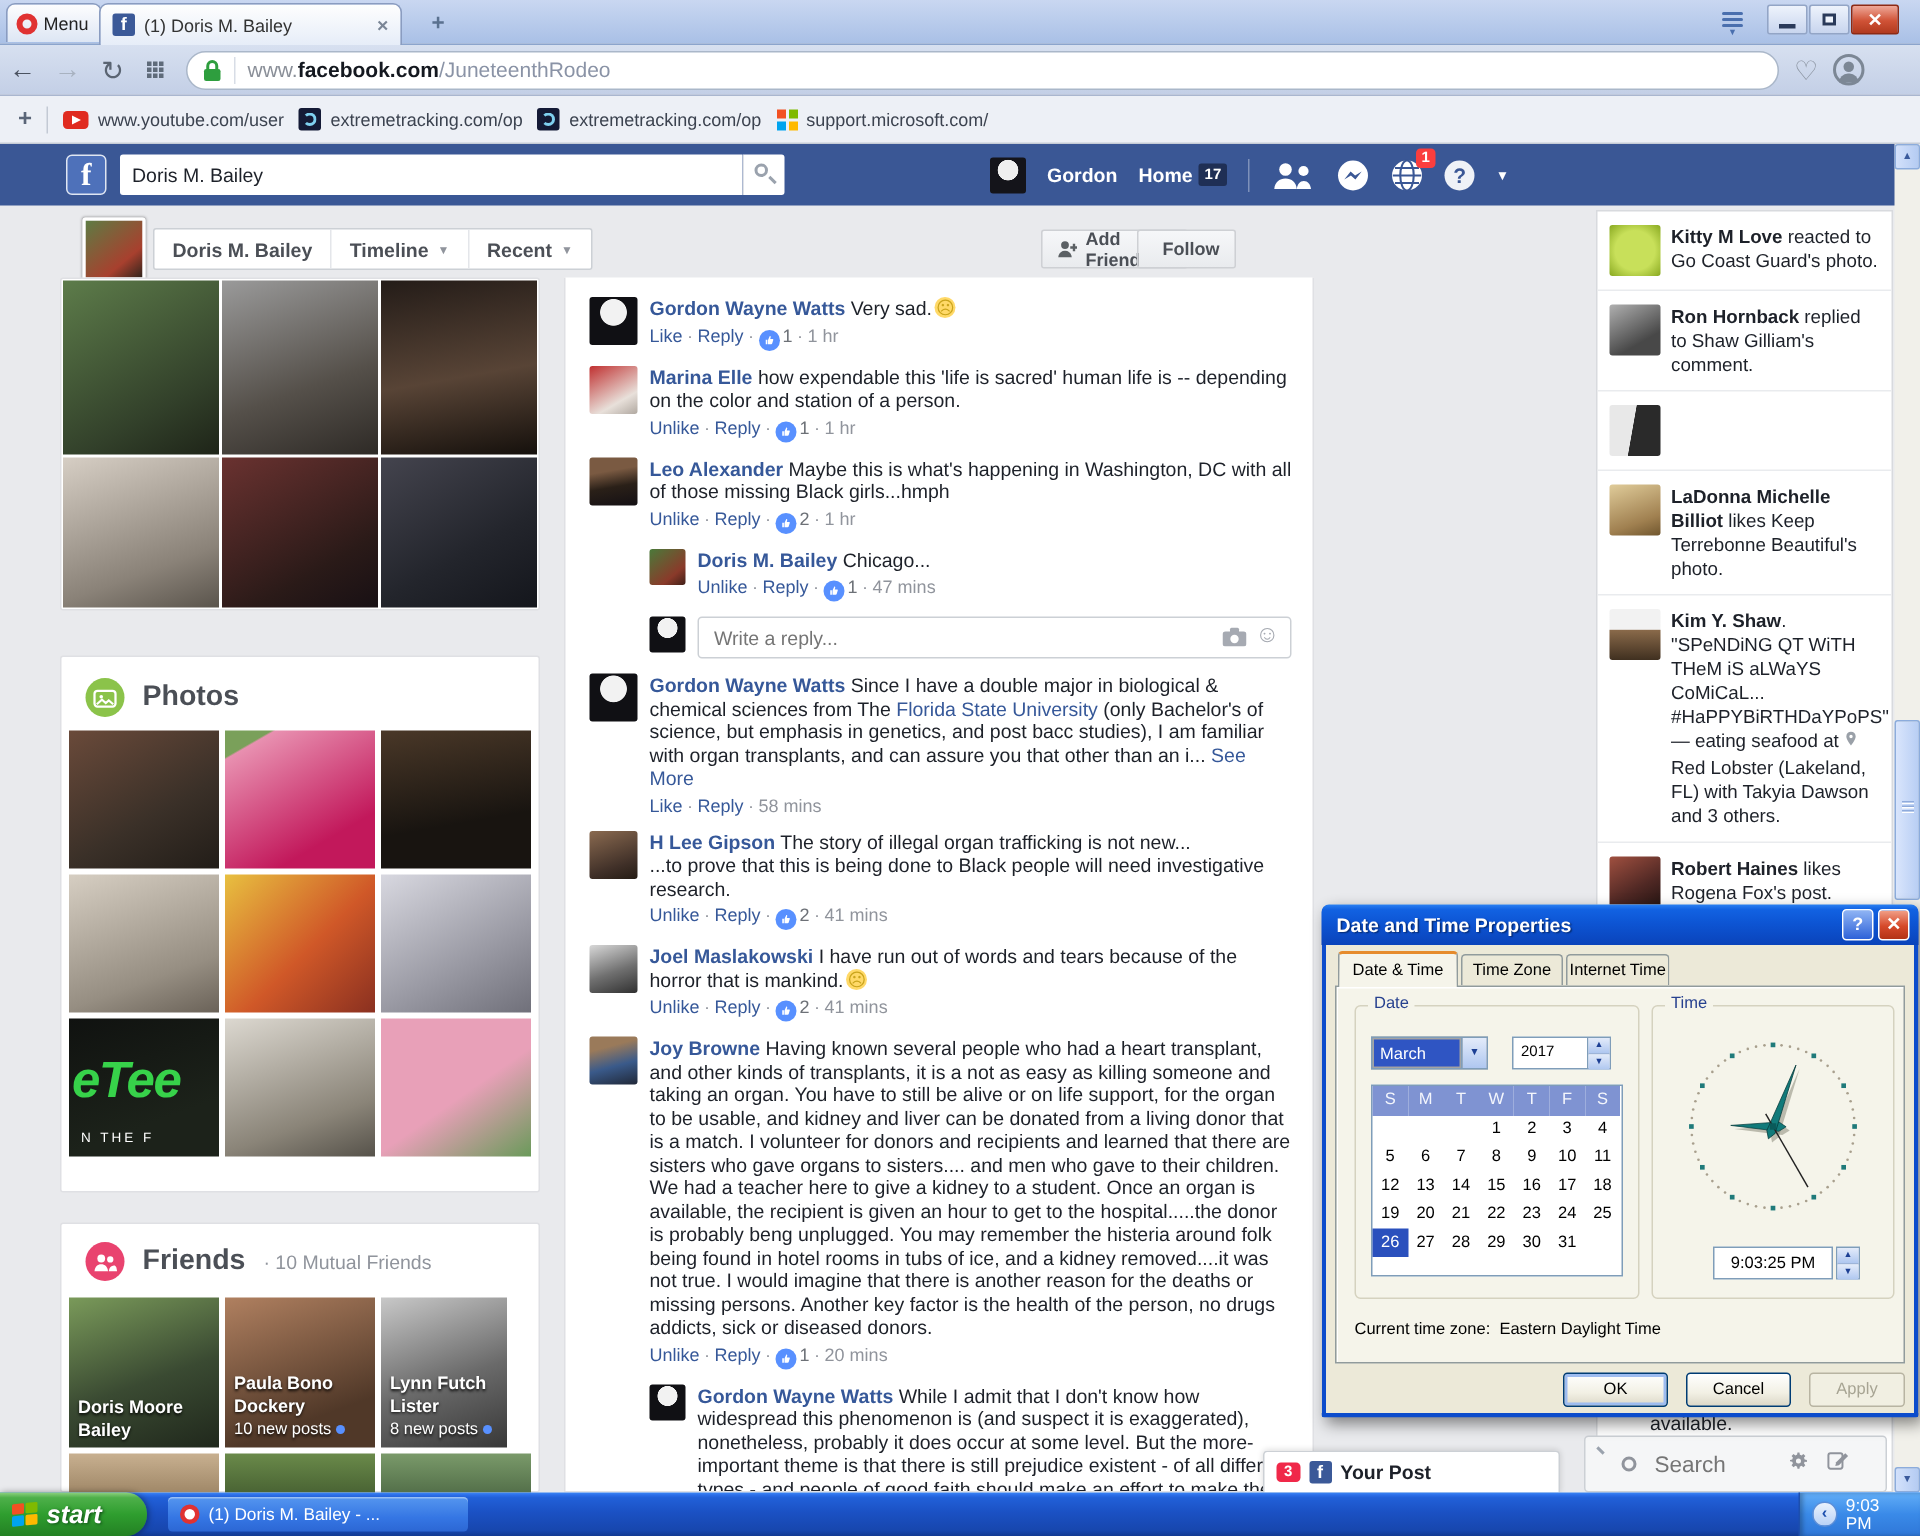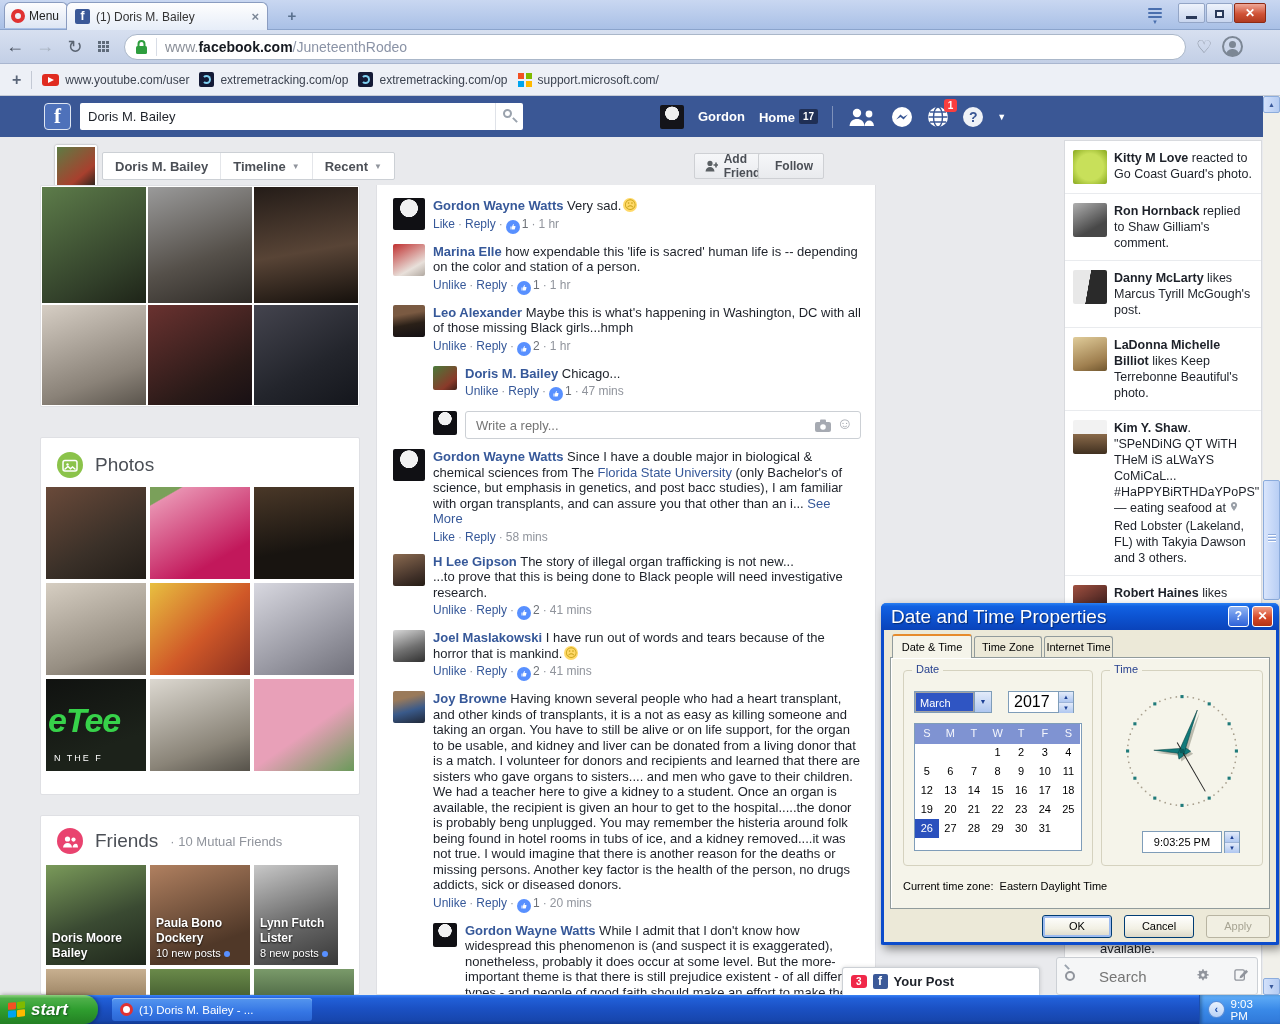--- a/index.html
+++ b/index.html
@@ -77,21 +77,21 @@
   #profnav .seg{display:flex;align-items:center;padding:0 12px;font-size:13px;font-weight:bold;color:#4b4f56;border-right:1px solid #e4e6ea;cursor:pointer;gap:6px}
   #profnav .seg:last-child{border-right:none}
   .seg .caret{color:#90949c;font-size:8px}
   .fb-btn{top:153px;height:26px;background:linear-gradient(#f6f7f9,#e9ebee);border:1px solid #ced0d4;border-radius:2px;display:flex;align-items:center;gap:6px;padding:0 10px;font-size:12px;font-weight:bold;color:#4b4f56;cursor:pointer}
 
   
   .card{background:#fff;border:1px solid #dfe0e4;border-radius:2px}
   .ph{position:absolute;cursor:pointer}
   .card-hd{display:flex;align-items:center;gap:12px;padding:14px 16px 8px}
   .card-ico{width:26px;height:26px;border-radius:50%;display:flex;align-items:center;justify-content:center}
-  .card-title{font-size:19px;color:#4b4f56;font-weight:normal}
+  .card-title{font-size:19px;color:#4b4f56;font-weight:bold}
   .card-sub{font-size:13px;color:#90949c;font-weight:normal}
   .friend-cell{position:absolute;cursor:pointer;overflow:hidden}
   .friend-name{position:absolute;left:6px;bottom:4px;color:#fff;font-size:12px;font-weight:bold;line-height:1.25;text-shadow:0 1px 2px rgba(0,0,0,.9)}
   .friend-badge{font-size:11px;font-weight:normal}
   .blue-dot{display:inline-block;width:6px;height:6px;border-radius:50%;background:#5890ff;margin-left:3px}
   #etee{position:absolute;left:2px;top:22px;color:#37d24a;font-size:34px;font-weight:bold;font-style:italic;letter-spacing:-1px}
   #etee-sub{position:absolute;left:8px;bottom:8px;color:#fff;font-size:9px;letter-spacing:2px}
 
   
   #comments{left:376px;top:185px;width:500px;height:810px;background:#fff;border:1px solid #dfe0e4;border-top:none;overflow:hidden;padding:8px 14px 0 16px}
@@ -118,50 +118,50 @@
   
   #ticker{left:1064px;top:140px;width:198px;height:855px;background:#fff;border:1px solid #d8dade;overflow:hidden}
   .t-item{display:flex;gap:7px;padding:9px 8px;border-bottom:1px solid #e9ebee}
   .t-avatar{width:34px;height:34px;border-radius:2px;flex:0 0 auto;cursor:pointer}
   .t-text{font-size:12.5px;line-height:16px;color:#1d2129;min-width:0}
   .t-name{font-weight:bold;color:#1d2129;cursor:pointer}
   .pin-ico{display:inline-block;vertical-align:-2px}
 
   
   #available{left:1100px;top:941px;font-size:13px;color:#1d2129}
-  #chat-search{left:1056px;top:957px;width:202px;height:38px;background:#f5f6f7;border:1px solid #ccd0d5;border-radius:3px;display:flex;align-items:center;padding:0 8px;gap:24px}
+  #chat-search{left:1056px;top:957px;width:202px;height:38px;background:#f5f6f7;border:1px solid #ccd0d5;border-radius:3px;display:flex;align-items:center;padding:0 24px;gap:12px}
   #chat-search input{flex:1;border:none;background:transparent;font-size:15px;color:#90949c;min-width:0}
   #yourpost{left:842px;top:967px;width:198px;height:28px;background:#fff;border:1px solid #ccd0d5;border-bottom:none;border-radius:3px 3px 0 0;box-shadow:0 0 4px rgba(0,0,0,.15);display:flex;align-items:center;gap:6px;padding:0 8px;cursor:pointer}
   #yourpost .badge{background:#f02849;color:#fff;font-size:10px;font-weight:bold;border-radius:3px;padding:1px 5px}
   #yourpost .lbl{font-size:13px;font-weight:bold;color:#1d2129}
 
   
   #scrollbar{left:1263px;top:96px;width:17px;height:899px;background:#f1f0ea}
   .sb-btn{position:absolute;left:0;width:17px;height:17px;background:linear-gradient(90deg,#d3e1fb,#b4cbf2);border:1px solid #8cacdc;border-radius:2px;color:#3a5a9c;font-size:7px;text-align:center;line-height:15px;cursor:pointer}
   #sb-thumb{position:absolute;left:0;top:384px;width:17px;height:120px;background:linear-gradient(90deg,#d9e5fc,#b8cef4);border:1px solid #8cacdc;border-radius:2px;cursor:grab}
   #sb-thumb i{display:block;width:8px;height:1px;background:#8fabdc;margin:2px auto 0;box-shadow:0 1px 0 #fff}
   #sb-thumb .grip{margin-top:53px}
 
   
   #dlg{left:881px;top:603px;width:398px;height:342px;background:#ece9d8;border:3px solid #0c4ccc;border-top:none;border-radius:6px 6px 2px 2px;box-shadow:3px 4px 10px rgba(0,0,0,.45);z-index:40}
   #dlg-title{position:absolute;left:-3px;top:0;width:398px;height:27px;border-radius:5px 5px 0 0;background:linear-gradient(180deg,#2a80f2 0%,#1262e2 12%,#0d55d4 45%,#0a43ba 100%);display:flex;align-items:center;padding:0 6px 0 10px}
-  #dlg-title .txt{color:#fff;font-weight:normal;font-size:19px;text-shadow:1px 1px 1px #052a70;flex:1}
+  #dlg-title .txt{color:#fff;font-weight:bold;font-size:13px;text-shadow:1px 1px 1px #052a70;flex:1}
   .tbtn{width:21px;height:21px;border-radius:3px;border:1px solid #fff;font-weight:bold;font-size:12px;color:#fff;text-align:center;line-height:19px;margin-left:3px;cursor:pointer}
   #dlg-help{background:linear-gradient(180deg,#8fb4f4,#2e62d8)}
   #dlg-close{background:linear-gradient(180deg,#f1a088,#d6492a 55%,#b33316)}
   .xp-tab{position:absolute;top:33px;height:21px;background:#ece9d8;border:1px solid #919b9c;border-bottom:none;border-radius:3px 3px 0 0;font-size:11px;color:#000;text-align:center;line-height:20px;cursor:pointer}
   .xp-tab.active{height:24px;top:31px;background:#f5f4ea;border-top:2px solid #e68b2c;z-index:2;line-height:22px}
   #dlg-panel{position:absolute;left:6px;top:54px;width:380px;height:252px;background:#f5f4ea;border:1px solid #919b9c;box-shadow:inset 1px 1px 0 #fff}
   .groupbox{position:absolute;border:1px solid #d5d2bf;border-radius:4px}
   .grouplabel{position:absolute;top:-8px;left:8px;background:inherit;background:#f5f4ea;padding:0 4px;font-size:11px;color:#27418f}
   #month-sel{position:absolute;left:10px;top:20px;width:78px;height:22px;background:#a3a3a3;border:1px solid #7f9db9;display:flex;cursor:pointer}
   #month-sel .val{flex:1;background:#2f55c3;color:#fff;font-size:11px;line-height:20px;padding:0 4px;margin:1px}
   .combo-arrow{width:17px;background:linear-gradient(180deg,#e3ebfa,#afc7f0);border-left:1px solid #7f9db9;color:#1c3f94;font-size:7px;text-align:center;line-height:20px}
   #year-spin{position:absolute;left:104px;top:20px;width:66px;height:22px;background:#fff;border:1px solid #7f9db9;display:flex}
-  #year-spin .val{flex:1;font-size:16px;line-height:20px;padding:0 5px;color:#000}
+  #year-spin .val{flex:1;font-size:10px;line-height:20px;padding:0 5px;color:#000}
   .spin{width:15px;display:flex;flex-direction:column;border-left:1px solid #7f9db9}
   .spin b{flex:1;background:linear-gradient(180deg,#e3ebfa,#afc7f0);border-bottom:1px solid #9db4d8;color:#1c3f94;font-size:6px;text-align:center;line-height:10px;cursor:pointer}
   .spin b:last-child{border-bottom:none}
   #calendar{position:absolute;left:10px;top:52px;width:168px;height:128px;background:#fff;border:1px solid #7f9db9}
   #cal-grid{display:grid;grid-template-columns:repeat(7,23.6px);grid-auto-rows:19px}
   .cal-h{background:#7f93d2;color:#f4f6fc;font-size:11px;text-align:center;line-height:19px;height:20px}
   .cal-d{font-size:11px;color:#000;text-align:center;line-height:19px;cursor:pointer}
   .cal-d.sel{background:#2a50bd;color:#fff}
   #time-field{position:absolute;left:40px;top:160px;width:80px;height:22px;background:#fff;border:1px solid #7f9db9;font-size:11px;line-height:20px;text-align:center;color:#000}
   #time-spin{position:absolute;left:122px;top:160px;width:16px;height:22px;background:#fff;border:1px solid #7f9db9;display:flex}
@@ -529,21 +529,20 @@
   <div class="t-item">
     <span class="t-avatar" style="background:radial-gradient(circle,#c8e05a 55%,#88a820)"></span>
     <span class="t-text"><a class="t-name">Kitty M Love</a><span> reacted to Go Coast Guard's photo.</span></span>
   </div>
   <div class="t-item">
     <span class="t-avatar" style="background:linear-gradient(150deg,#b0b0b0,#484848 70%)"></span>
     <span class="t-text"><a class="t-name">Ron Hornback</a><span> replied to Shaw Gilliam's comment.</span></span>
   </div>
   <div class="t-item">
     <span class="t-avatar" style="background:linear-gradient(100deg,#e8e8e8 45%,#2a2a2a 46%)"></span>
-    <span class="t-text"><a class="t-name">Danny McLarty</a><span> likes Marcus Tyrill McGough's post.</span></span>
   </div>
   <div class="t-item">
     <span class="t-avatar" style="background:linear-gradient(160deg,#e0cc9a,#a08050 70%,#70562e)"></span>
     <span class="t-text"><a class="t-name">LaDonna Michelle Billiot</a><span> likes Keep Terrebonne Beautiful's photo.</span></span>
   </div>
   <div class="t-item">
     <span class="t-avatar" style="background:linear-gradient(180deg,#f2f2f2 40%,#8a6a4a 41%,#403020)"></span>
     <span class="t-text"><a class="t-name">Kim Y. Shaw</a><span>. "SPeNDiNG QT WiTH THeM iS aLWaYS CoMiCaL... #HaPPYBiRTHDaYPoPS" —  eating seafood at </span><span class="pin-ico"><svg width="10" height="13" viewBox="0 0 16 20">
             <path d="M8 1C5 1 3 3.2 3 6c0 3.5 5 9.5 5 9.5s5-6 5-9.5c0-2.8-2-5-5-5zm0 6.8A1.8 1.8 0 1 1 8 4.2a1.8 1.8 0 0 1 0 3.6z" fill="#9aa0a8"></path>
           </svg></span><br><span>Red Lobster (Lakeland, FL) with Takyia Dawson and 3 others.</span></span>

